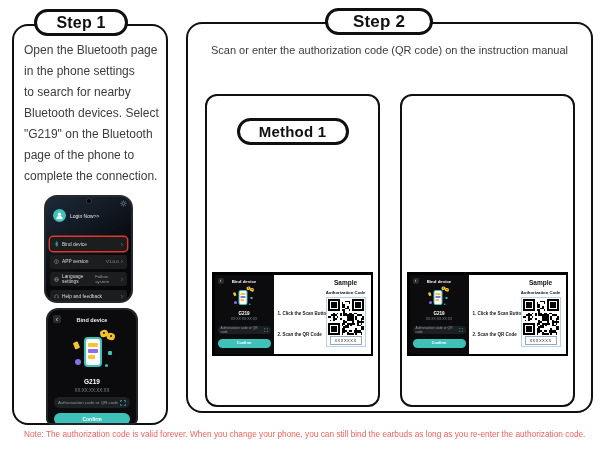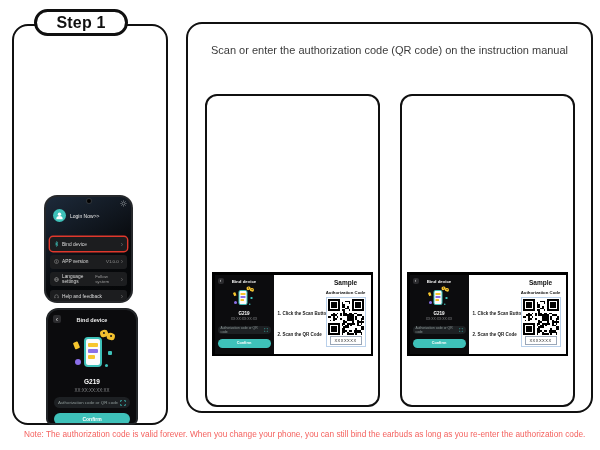--- a/index.html
+++ b/index.html
@@ -121,20 +121,27 @@
 
   svg { display: block; }
 </style>
 </head>
 <body>
 
 <div class="page">
 
   <section class="panel" id="p1">
     <div class="pill">Step 1</div>
+    <div class="body-text">Open the Bluetooth page
+in the phone settings
+to search for nearby
+Bluetooth devices. Select
+"G219" on the Bluetooth
+page of the phone to
+complete the connection.</div>
 
     <div class="phone1">
       <div class="p1-screen">
         <div class="cam"></div>
         <span class="gear">
           <svg width="7" height="7" viewBox="0 0 10 10">
               <path d="M5 .6v1.6M5 7.8v1.6M.6 5h1.6M7.8 5h1.6M1.9 1.9l1.2 1.2M6.9 6.9l1.2 1.2M8.1 1.9L6.9 3.1M3.1 6.9L1.9 8.1" stroke="#8a8f94" stroke-width="1" fill="none"></path>
               <circle cx="5" cy="5" r="2" fill="none" stroke="#8a8f94" stroke-width="1"></circle>
             </svg>
         </span>
@@ -219,23 +226,25 @@
             <svg width="6" height="6" viewBox="0 0 10 10">
               <path d="M1 3.2V1h2.2M6.8 1H9v2.2M9 6.8V9H6.8M3.2 9H1V6.8" stroke="#3ec1b9" stroke-width="1.3" fill="none"></path>
             </svg>
           </span>
       </div>
       <div class="confirm-btn">Confirm</div>
     </div>
   </section>
 
   <section class="panel" id="p2">
+    <div class="pill">Step 2</div>
     <div class="subtitle">Scan or enter the authorization code (QR code) on the instruction manual</div>
 
     <div class="method" id="m1">
+      <div class="pill">Method 1</div>
       <div class="mini-shot">
         <div class="mini-app">
           <div class="backchip">‹</div>
           <div class="scr-title">Bind device</div>
           <div class="illus-s">
             <div class="illus">
               <div class="il-tag"></div>
               <div class="il-phone">
                 <div class="il-bar il-b1"></div>
                 <div class="il-bar il-b2"></div>

